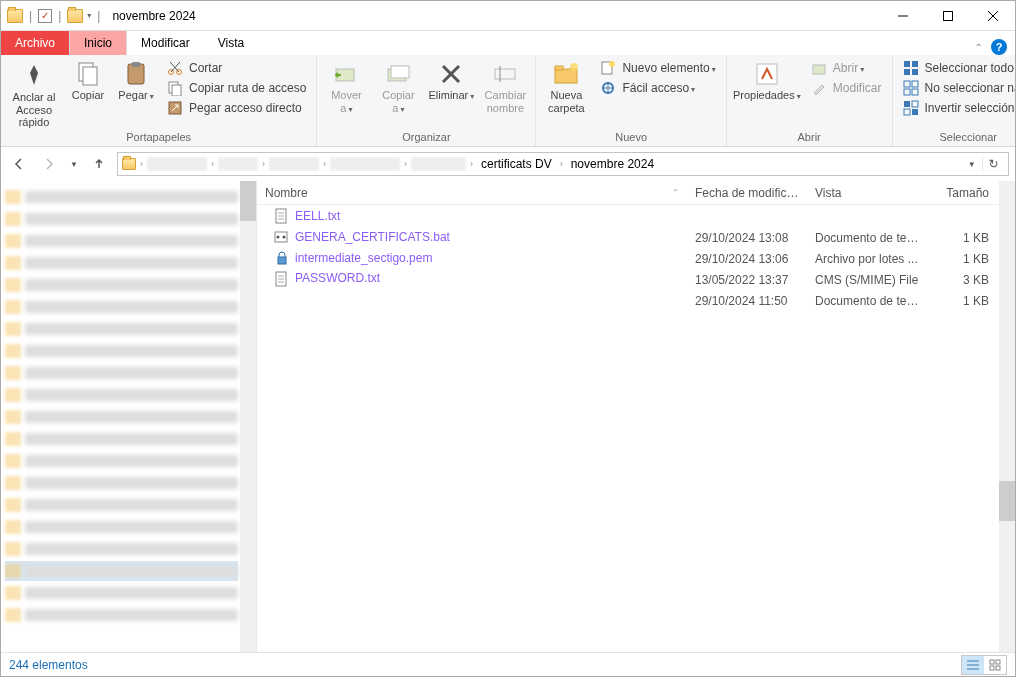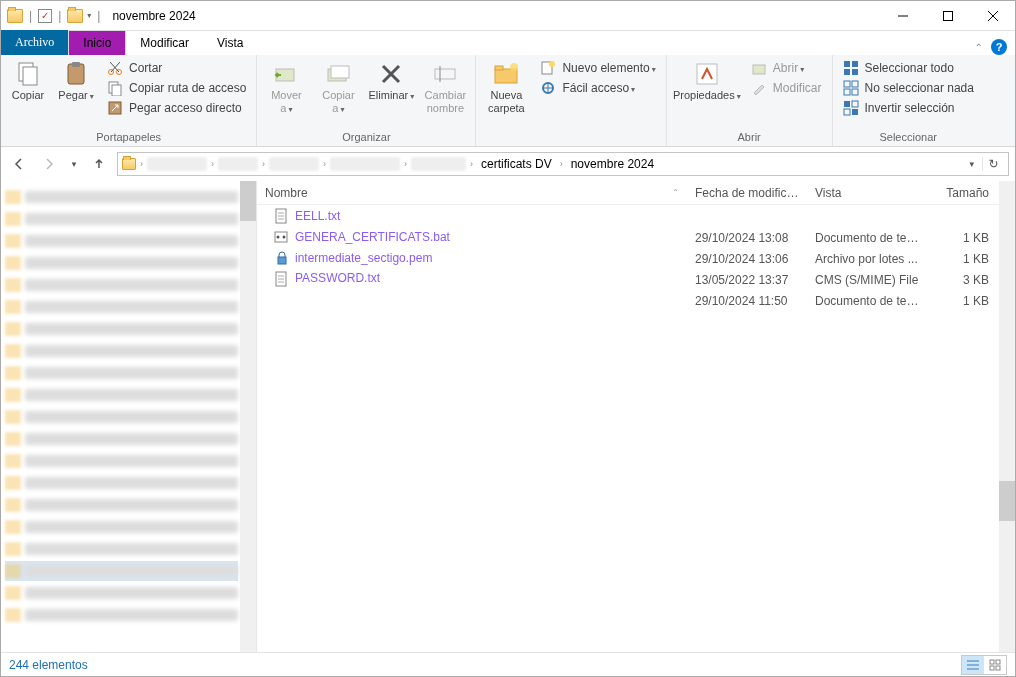--- a/index.html
+++ b/index.html
@@ -13,22 +13,22 @@
 .title-sep { color: #888; margin: 0 2px; }
 .check-icon { width: 14px; height: 14px; border: 1px solid #888; display: inline-flex; align-items: center; justify-content: center; color: #c0392b; font-size: 10px; }
 .title-text { margin-left: 6px; font-size: 12px; }
 .titlebar .spacer { flex: 1; }
 .win-controls { display: flex; }
 .win-btn { width: 45px; height: 28px; display: flex; align-items: center; justify-content: center; }
 
 
 .menubar { height: 24px; display: flex; align-items: flex-end; background: #fff; position: relative; }
 .menubar .tab { padding: 5px 14px; font-size: 12px; cursor: default; }
-.menubar .tab.file { background: #0369a1; color: #fff; font-family: Liberation Serif, serif; }
-.menubar .tab.active { background: #a21caf; border: 1px solid #d9d9d9; border-bottom: none; }
+.menubar .tab.file { background: #ef4444; color: #fff; }
+.menubar .tab.active { background: #fca5a5; border: 1px solid #d9d9d9; border-bottom: none; }
 .menubar .right { margin-left: auto; display: flex; align-items: center; gap: 8px; padding-right: 8px; }
 .help-icon { width: 16px; height: 16px; border-radius: 50%; background: #0078d7; color: #fff; display: flex; align-items: center; justify-content: center; font-size: 11px; font-weight: bold; }
 .chev { color: #888; font-size: 10px; }
 
 
 .ribbon { height: 92px; background: #f5f6f7; border-bottom: 1px solid #d9d9d9; display: flex; }
 .group { display: flex; flex-direction: column; border-right: 1px solid #e3e3e3; padding: 2px 6px 0; }
 .group-body { flex: 1; display: flex; align-items: flex-start; gap: 6px; }
 .group-label { text-align: center; font-size: 11px; color: #666; padding: 2px 0 3px; }
 .big-btn { display: flex; flex-direction: column; align-items: center; justify-content: flex-start; width: 54px; padding: 4px 2px 0; text-align: center; gap: 2px; }
@@ -131,20 +131,27 @@
   <div class="right">
     <span class="chev">⌃</span>
     <span class="help-icon">?</span>
   </div>
 </div>
 
 <div class="ribbon">
 
   <div class="group">
     <div class="group-body">
+      <div class="big-btn">
+        <svg width="28" height="28">
+            <polygon points="14,4 18,12 14,24 10,12" fill="#555"></polygon>
+          </svg>
+        <span class="lbl" style="white-space:pre-line">Anclar al
+Acceso rápido</span>
+      </div>
       <div class="big-btn" style="width:42px">
         <svg width="26" height="26">
             <rect x="4" y="2" width="14" height="18" fill="#fff" stroke="#888"></rect>
             <rect x="8" y="6" width="14" height="18" fill="#fff" stroke="#888"></rect>
           </svg>
         <span class="lbl">Copiar</span>
       </div>
       <div class="big-btn" style="width:42px">
         <svg width="26" height="26">
             <rect x="5" y="3" width="16" height="20" rx="2" fill="#c49a6c" stroke="#7d5a36"></rect>
@@ -240,20 +247,21 @@
         <div class="small-btn">
           <svg width="16" height="16">
               <circle cx="8" cy="8" r="5" fill="none" stroke="#3b78b5" stroke-width="2"></circle>
               <line x1="8" y1="3" x2="8" y2="13" stroke="#3b78b5"></line>
               <line x1="3" y1="8" x2="13" y2="8" stroke="#3b78b5"></line>
             </svg>
           <span class="drop">Fácil acceso</span>
         </div>
       </div>
     </div>
+    <div class="group-label">Nuevo</div>
   </div>
 
   <div class="group">
     <div class="group-body">
       <div class="big-btn" style="width:68px">
         <svg width="28" height="26">
             <rect x="4" y="3" width="20" height="20" fill="#fff" stroke="#bbb"></rect>
             <path d="M9 18 L14 8 L19 18" fill="none" stroke="#d0552a" stroke-width="2"></path>
           </svg>
         <span class="lbl drop">Propiedades</span>

